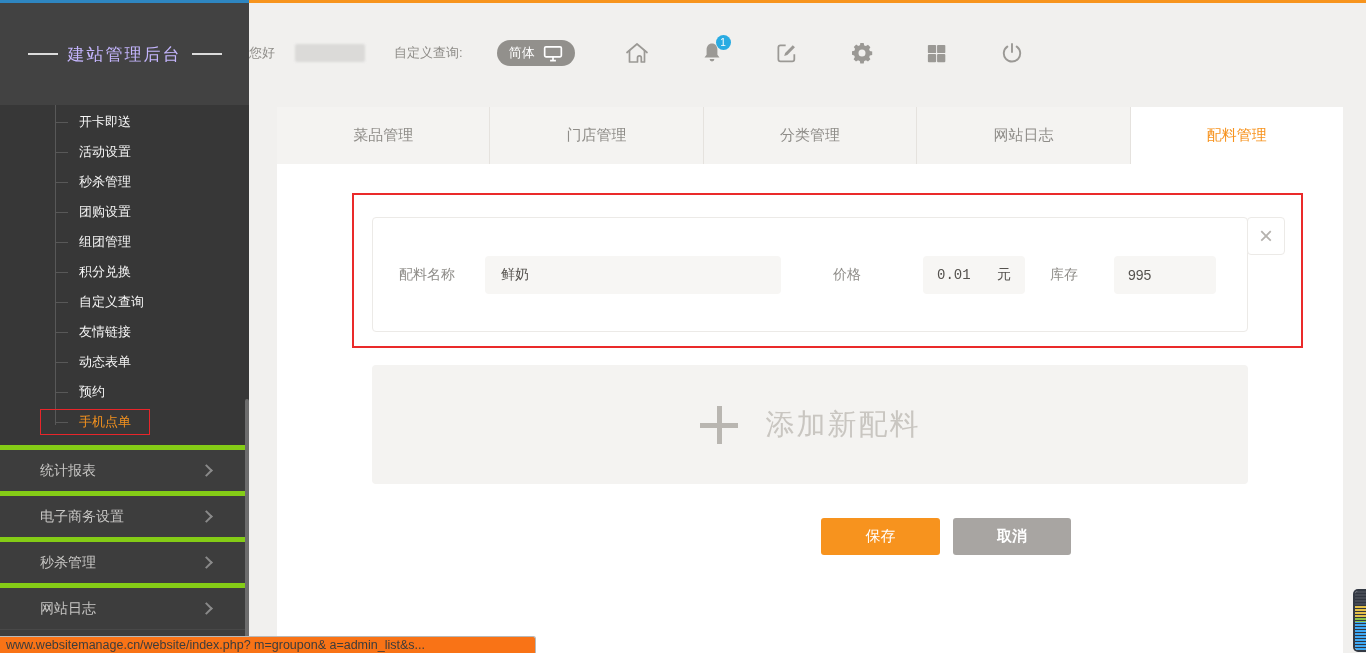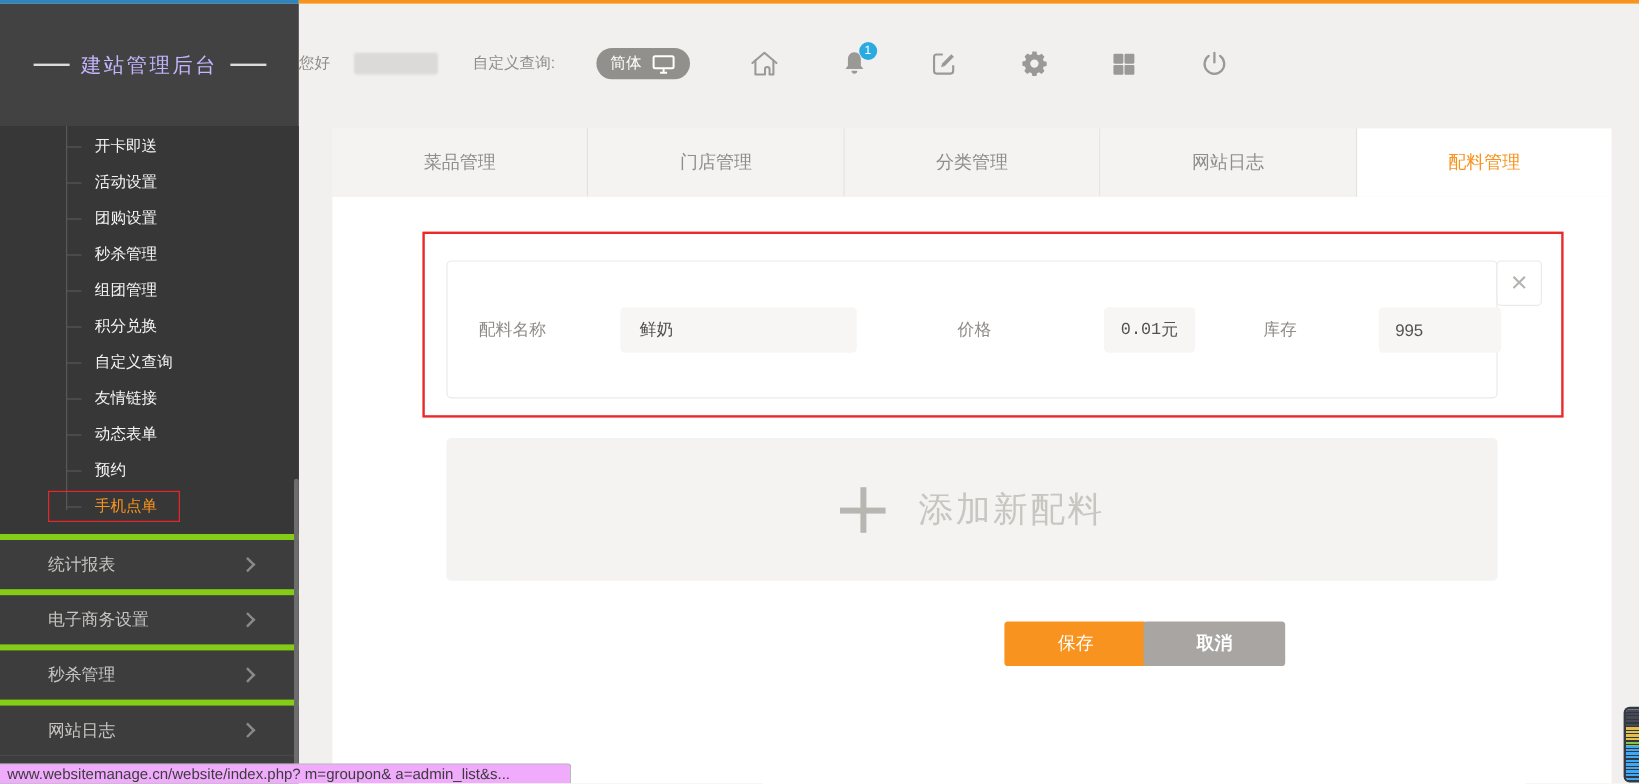--- a/index.html
+++ b/index.html
@@ -39,42 +39,42 @@
   
   .tabbar { position:absolute; left:277px; top:107px; width:1066px; height:57px; display:flex; }
   .tab { flex:1; background:#f4f3f1; border-right:1px solid #e5e2de; display:flex; align-items:center; justify-content:center; font-size:15px; color:#8f8d89; cursor:pointer; }
   .tab:last-child { border-right:none; }
   .tab.active { background:#ffffff; color:#f7931e; border-right:none; }
 
   
   .content { position:absolute; left:277px; top:164px; width:1066px; height:489px; background:#ffffff; }
 
   .annotation { position:absolute; left:75px; top:29px; width:951px; height:155px; border:2px solid #ea2a2a; }
-  .card { position:absolute; left:95px; top:53px; width:876px; height:115px; background:#fff; border:1px solid #eceae7; border-radius:4px; display:flex; align-items:center; padding-left:26px;gap:32px; }
+  .card { position:absolute; left:95px; top:53px; width:876px; height:115px; background:#fff; border:1px solid #eceae7; border-radius:4px; display:flex; align-items:center; padding-left:26px; }
   .flabel { font-size:14px; color:#8f8d89; white-space:nowrap; }
   .fbox { height:38px; background:#f7f6f4; border:none; border-radius:4px; font-size:14px; color:#55524e; font-family:"Liberation Sans","DejaVu Sans",sans-serif; }
   .name-input { margin-left:30px; width:296px; padding-left:16px; }
   .lbl-price { margin-left:52px; }
   .price-box { margin-left:62px; width:102px; display:flex; align-items:center; justify-content:space-between; padding:0 14px;font-family:Liberation Mono, monospace; }
   .lbl-stock { margin-left:25px; }
   .stock-input { margin-left:36px; width:102px; padding-left:14px; }
   .close-btn { position:absolute; left:970px; top:53px; width:38px; height:38px; background:#fff; border:1px solid #eceae7; border-radius:4px; color:#b5b2ae; font-size:24px; line-height:34px; text-align:center; cursor:pointer; }
 
   .add-block { position:absolute; left:95px; top:201px; width:876px; height:119px; background:#f4f3f1; border-radius:4px; display:flex; align-items:center; justify-content:center; cursor:pointer; }
   .plus { position:relative; width:38px; height:38px; margin-right:28px; }
   .plus::before { content:""; position:absolute; left:0; top:17px; width:38px; height:5px; background:#b9b6b1; }
   .plus::after  { content:""; position:absolute; left:17px; top:0; width:5px; height:38px; background:#b9b6b1; }
   .add-text { font-size:29px; color:#c9c6c1; letter-spacing:2px; }
 
   .btn { position:absolute; top:354px; height:37px; border:none; border-radius:3px; color:#fff; font-size:15px; cursor:pointer; font-family:"Liberation Sans","DejaVu Sans",sans-serif; }
-  .btn-save { left:544px; width:119px; background:#f7931e;margin-left:16px; }
+  .btn-save { left:544px; width:119px; background:#f7931e; }
   .btn-cancel { left:676px; width:118px; background:#a8a5a2;font-weight:bold; }
 
   
-  .statusbar { position:absolute; left:0; bottom:0; width:476px; height:17px; background:#f0abfc; border-top:1px solid #b9b9b9; border-right:1px solid #b9b9b9; border-top-right-radius:3px; font-size:12.5px; color:#3c3c3c; padding:0 6px; line-height:16px; white-space:nowrap; overflow:hidden; }
+  .statusbar { position:absolute; left:0; bottom:0; width:536px; height:17px; background:#f97316; border-top:1px solid #b9b9b9; border-right:1px solid #b9b9b9; border-top-right-radius:3px; font-size:12.5px; color:#3c3c3c; padding:0 6px; line-height:16px; white-space:nowrap; overflow:hidden; }
 
   
   .meter { position:absolute; right:0; top:591px; width:11px; height:59px; border-radius:3px 0 0 3px; background:
       repeating-linear-gradient(to bottom, transparent 0 2px, #313640 2px 3px),
       linear-gradient(to bottom, #454a54 0 14px, #e3c04a 14px 26px, #8bc34a 26px 31px, #3fa9f5 31px 59px);
       box-shadow:0 0 0 2px #343a44; }
   svg { display:block; }
 </style>
 </head>
 <body>
@@ -89,24 +89,24 @@
 
     <nav class="sb-sub">
       <div class="treeline"></div>
       <div class="sb-item">
           <span>开卡即送</span>
         </div>
       <div class="sb-item">
           <span>活动设置</span>
         </div>
       <div class="sb-item">
+          <span>秒杀管理</span>
+        </div>
+      <div class="sb-item">
           <span>团购设置</span>
-        </div>
-      <div class="sb-item">
-          <span>秒杀管理</span>
         </div>
       <div class="sb-item">
           <span>组团管理</span>
         </div>
       <div class="sb-item">
           <span>积分兑换</span>
         </div>
       <div class="sb-item">
           <span>自定义查询</span>
         </div>

